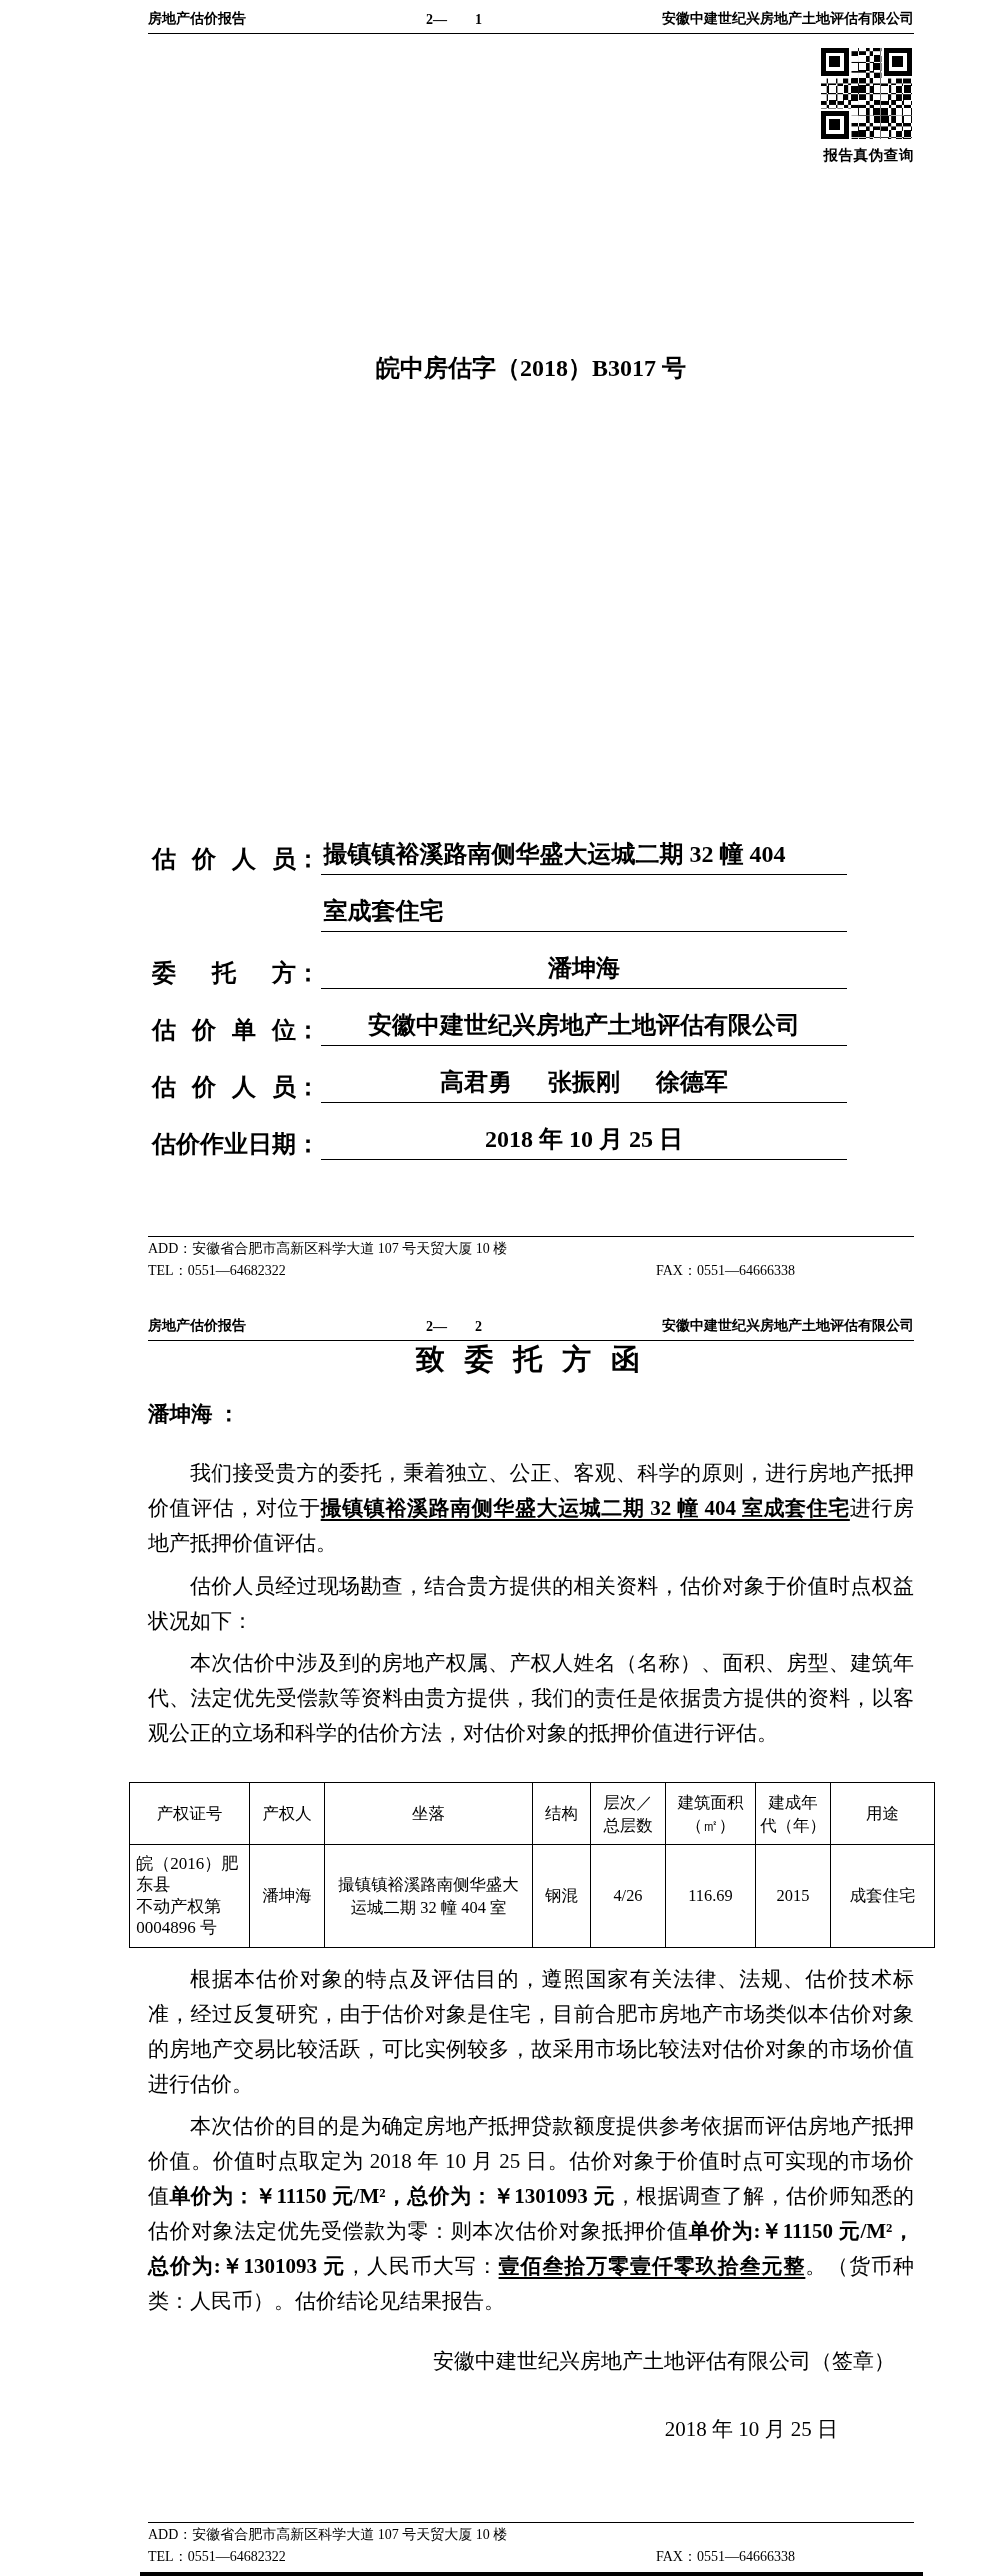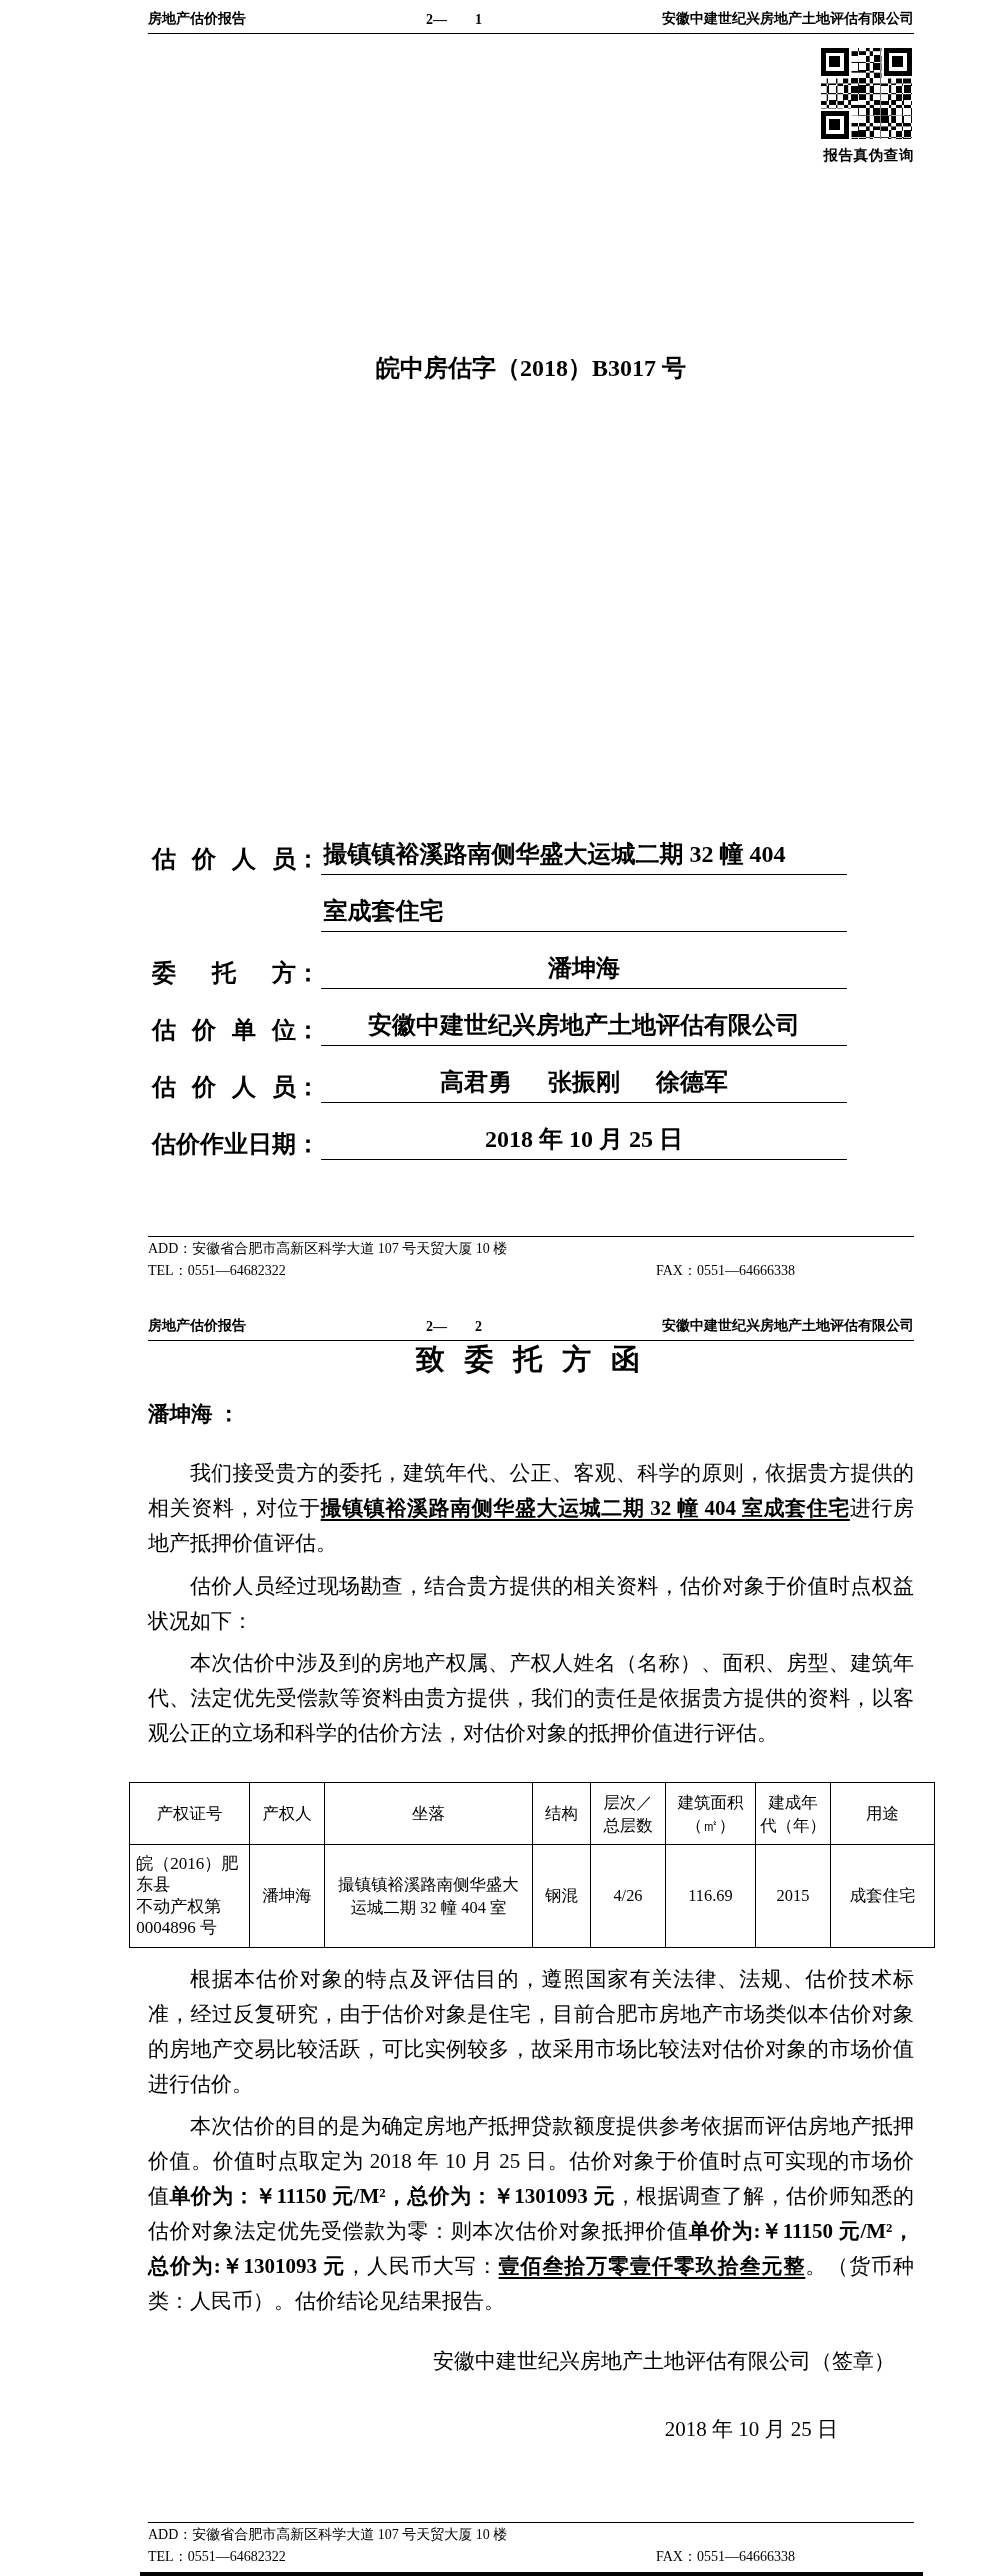--- a/index.html
+++ b/index.html
@@ -157,21 +157,21 @@
       <span class="center">2—        2</span>
       <span>安徽中建世纪兴房地产土地评估有限公司</span>
     </div>
   </div>
 
   <div class="content letter-title">致 委 托 方 函</div>
 
   <div class="content letter-body">
     <div class="greeting">潘坤海 ：</div>
 
-    <p><span>我们接受贵方的委托，建筑年代、公正、客观、科学的原则，依据贵方提供的相关资料，对位于</span><span class="b u">撮镇镇裕溪路南侧华盛大运城二期 32 幢 404 室成套住宅</span><span>进行房地产抵押价值评估。</span></p>
+    <p><span>我们接受贵方的委托，秉着独立、公正、客观、科学的原则，进行房地产抵押价值评估，对位于</span><span class="b u">撮镇镇裕溪路南侧华盛大运城二期 32 幢 404 室成套住宅</span><span>进行房地产抵押价值评估。</span></p>
 
     <p>估价人员经过现场勘查，结合贵方提供的相关资料，估价对象于价值时点权益状况如下：</p>
 
     <p>本次估价中涉及到的房地产权属、产权人姓名（名称）、面积、房型、建筑年代、法定优先受偿款等资料由贵方提供，我们的责任是依据贵方提供的资料，以客观公正的立场和科学的估价方法，对估价对象的抵押价值进行评估。</p>
 
     <table class="rights">
       <colgroup>
         <col style="width:120px">
           <col style="width:75px">
           <col style="width:208px">

